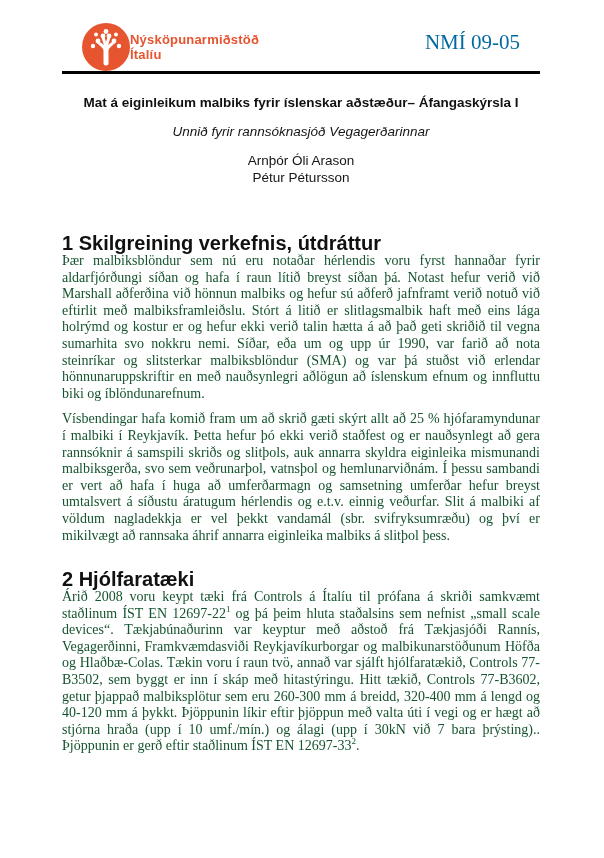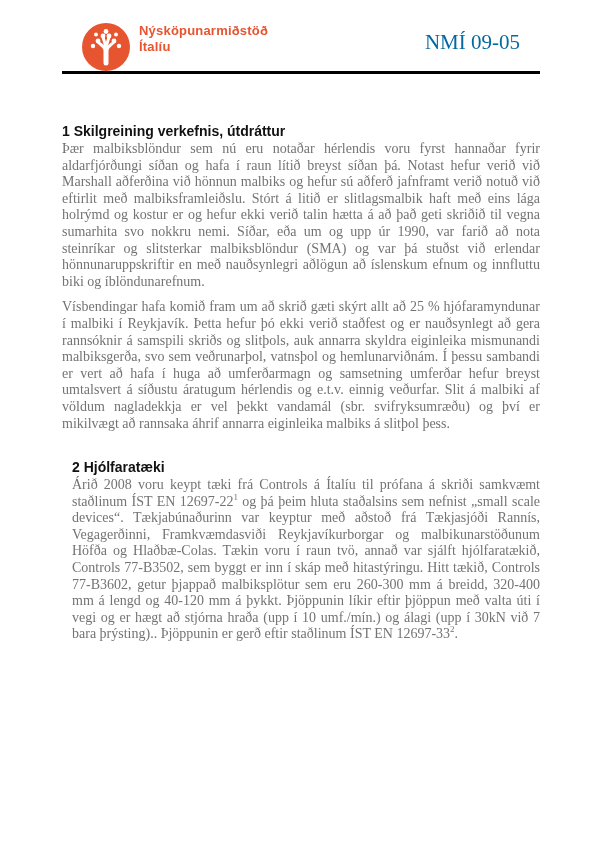--- a/index.html
+++ b/index.html
@@ -4,45 +4,45 @@
 <style>
   html,body{margin:0;padding:0;background:#e9e9e9;}
   .page{
     width:604px;height:858px;box-sizing:border-box;
     margin:0 auto;background:#ffffff;
     padding:23px 64px 0 62px;
     font-family:"Liberation Serif",serif;color:#151515;
     overflow:hidden;position:relative;
   }
   .header{display:flex;justify-content:space-between;align-items:flex-start;height:48px;}
-  .logo{display:flex;align-items:flex-start;gap:9px;margin-left:20px;}
+  .logo{display:flex;align-items:center;margin-left:20px;}
   .logo-mark svg{display:block;width:48px;height:48px;}
   .logo-text{
     display:flex;flex-direction:column;
     font-family:"Liberation Sans",sans-serif;font-weight:bold;
     font-size:13px;line-height:15.5px;color:#E75430;letter-spacing:.2px;
   }
   .doc-number{
     font-family:"Liberation Serif",serif;font-size:21px;color:#0369a1;
     padding-top:7px;margin-right:20px;white-space:nowrap;
   }
   .rule{border-top:3px solid #000;height:0;}
   .title-block{text-align:center;font-family:"Liberation Sans",sans-serif;}
   .title-block h1{font-size:13.5px;font-weight:bold;margin:21px 0 0;line-height:15px;color:#111;}
   .subtitle{font-style:italic;font-size:13.5px;margin-top:14px;line-height:15px;}
   .authors{margin-top:13px;font-size:13.5px;line-height:17px;}
   .section-1{margin-top:48px;}
-  .section-2{margin-top:26px;margin-left:10px;}
+  .section-2{margin-top:26px;}
   h2{
-    font-family:"Liberation Sans",sans-serif;font-size:14px;font-weight:bold;
+    font-family:"Liberation Sans",sans-serif;font-size:20px;font-weight:bold;
     margin:0;line-height:19px;color:#111;
   }
   p.body{
     margin:0 0 9px 0;text-align:justify;
-    font-size:14px;line-height:16.6px;color:#737373;
+    font-size:14px;line-height:16.6px;color:#14532d;
   }
   p.body:last-child{margin-bottom:0;}
   sup{font-size:9px;line-height:0;vertical-align:super;}
 </style>
 </head>
 <body>
 
 <div class="page">
 
   <div class="header">
@@ -73,20 +73,28 @@
       <span class="logo-text">
         <span>Nýsköpunarmiðstöð</span>
         <span>Ítalíu</span>
       </span>
     </div>
     <div class="doc-number">NMÍ 09-05</div>
   </div>
 
   <div class="rule"></div>
 
+  <div class="title-block">
+    <h1>Mat á eiginleikum malbiks fyrir íslenskar aðstæður– Áfangaskýrsla I</h1>
+    <div class="subtitle">Unnið fyrir rannsóknasjóð Vegagerðarinnar</div>
+    <div class="authors">
+      <div>Arnþór Óli Arason</div>
+      <div>Pétur Pétursson</div>
+    </div>
+  </div>
 
   <div class="section section-1">
     <h2>1 Skilgreining verkefnis, útdráttur</h2>
     <p class="body">Þær malbiksblöndur sem nú eru notaðar hérlendis voru fyrst hannaðar fyrir aldarfjórðungi síðan og hafa í raun lítið breyst síðan þá. Notast hefur verið við Marshall aðferðina við hönnun malbiks og hefur sú aðferð jafnframt verið notuð við eftirlit með malbiksframleiðslu. Stórt á litið er slitlagsmalbik haft með eins lága holrýmd og kostur er og hefur ekki verið talin hætta á að það geti skriðið til vegna sumarhita svo nokkru nemi. Síðar, eða um og upp úr 1990, var farið að nota steinríkar og slitsterkar malbiksblöndur (SMA) og var þá stuðst við erlendar hönnunaruppskriftir en með nauðsynlegri aðlögun að íslenskum efnum og innfluttu biki og íblöndunarefnum.</p>
     <p class="body">Vísbendingar hafa komið fram um að skrið gæti skýrt allt að 25 % hjófaramyndunar í malbiki í Reykjavík. Þetta hefur þó ekki verið staðfest og er nauðsynlegt að gera rannsóknir á samspili skriðs og slitþols, auk annarra skyldra eiginleika mismunandi malbiksgerða, svo sem veðrunarþol, vatnsþol og hemlunarviðnám. Í þessu sambandi er vert að hafa í huga að umferðarmagn og samsetning umferðar hefur breyst umtalsvert á síðustu áratugum hérlendis og e.t.v. einnig veðurfar. Slit á malbiki af völdum nagladekkja er vel þekkt vandamál (sbr. svifryksumræðu) og því er mikilvægt að rannsaka áhrif annarra eiginleika malbiks á slitþol þess.</p>
   </div>
 
   <div class="section section-2">
     <h2>2 Hjólfaratæki</h2>
     <p class="body"><span>Árið 2008 voru keypt tæki frá Controls á Ítalíu til prófana á skriði samkvæmt staðlinum ÍST EN 12697-22</span><sup>1</sup><span> og þá þeim hluta staðalsins sem nefnist „small scale devices“. Tækjabúnaðurinn var keyptur með aðstoð frá Tækjasjóði Rannís, Vegagerðinni, Framkvæmdasviði Reykjavíkurborgar og malbikunarstöðunum Höfða og Hlaðbæ-Colas. Tækin voru í raun tvö, annað var sjálft hjólfaratækið, Controls 77-B3502, sem byggt er inn í skáp með hitastýringu. Hitt tækið, Controls 77-B3602, getur þjappað malbiksplötur sem eru 260-300 mm á breidd, 320-400 mm á lengd og 40-120 mm á þykkt. Þjöppunin líkir eftir þjöppun með valta úti í vegi og er hægt að stjórna hraða (upp í 10 umf./mín.) og álagi (upp í 30kN við 7 bara þrýsting).. Þjöppunin er gerð eftir staðlinum ÍST EN 12697-33</span><sup>2</sup><span>.</span></p>

